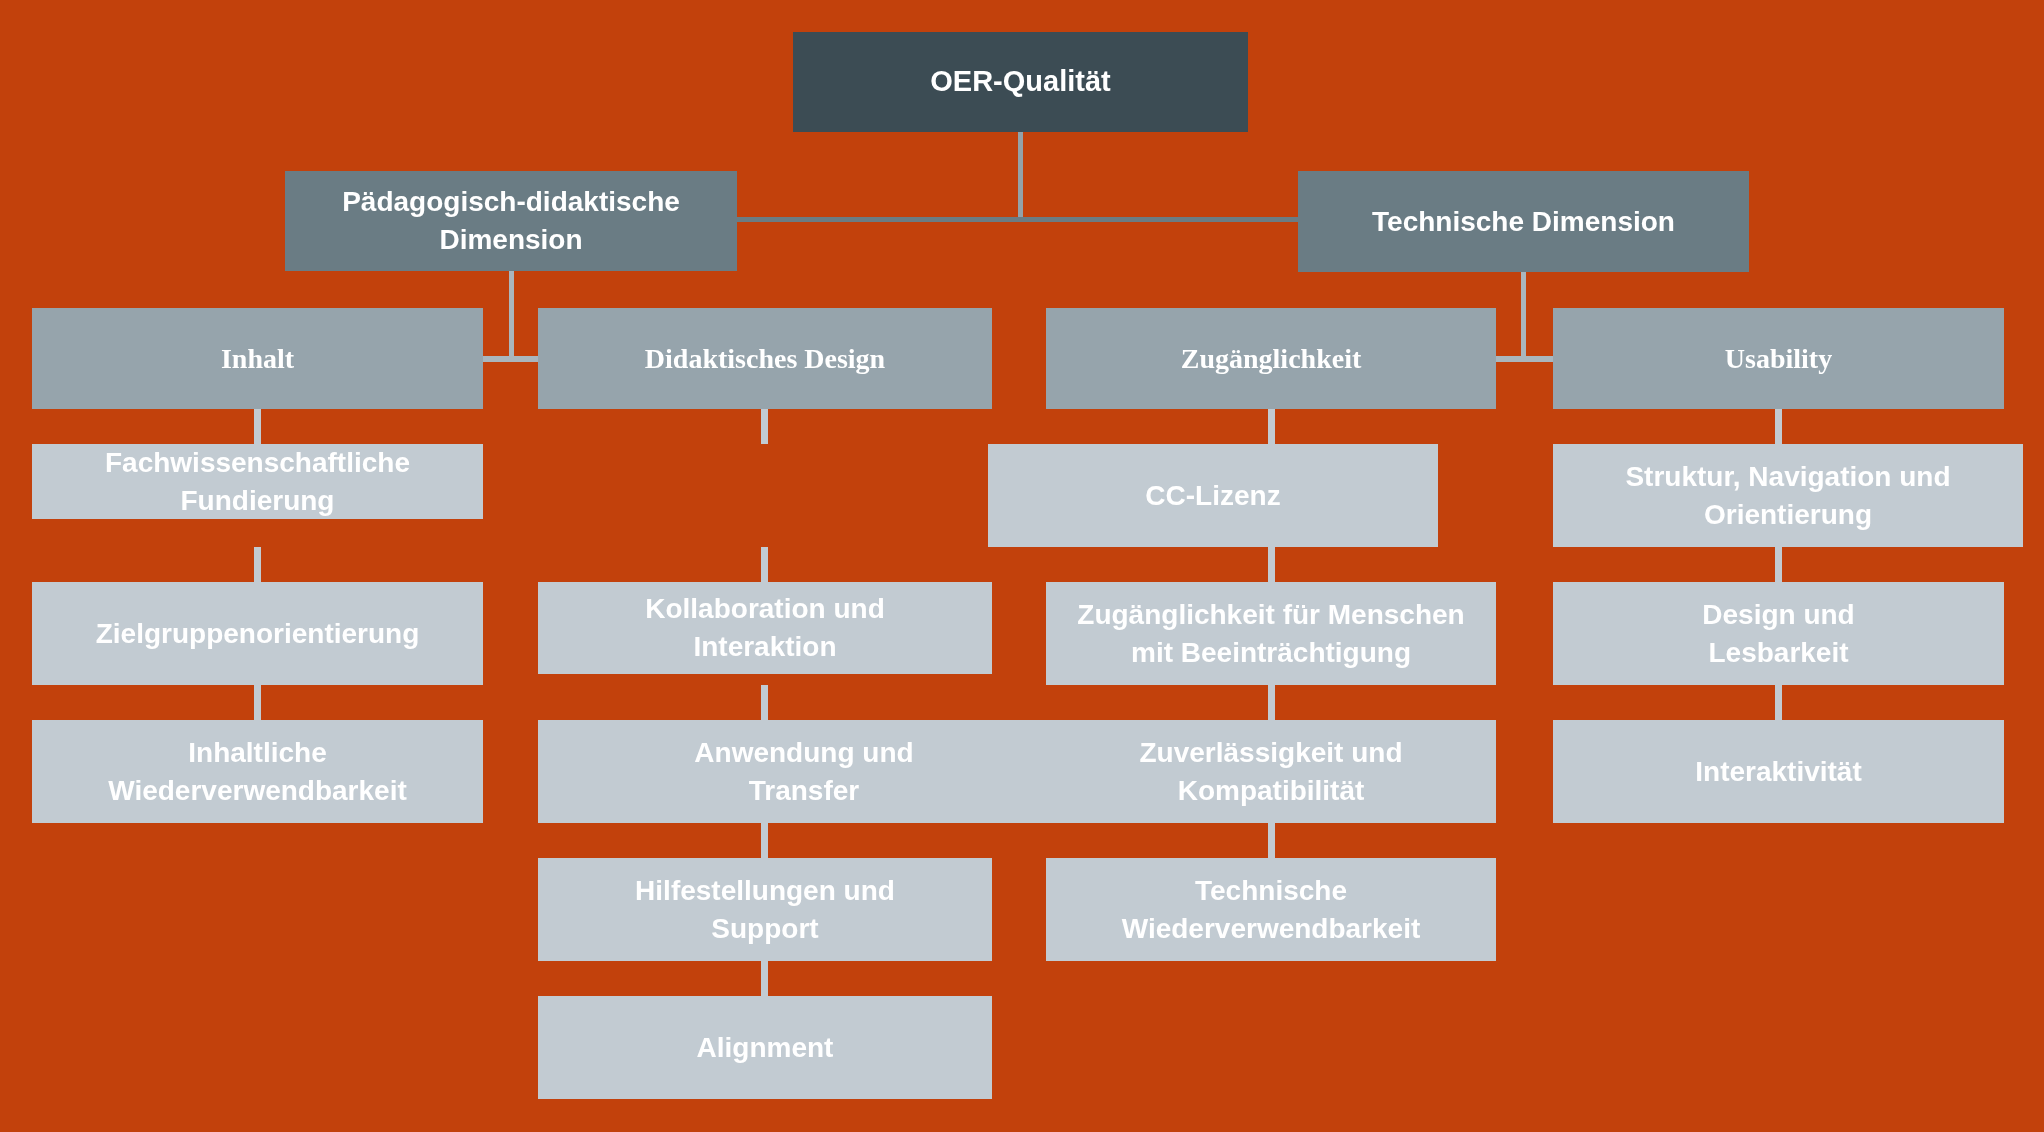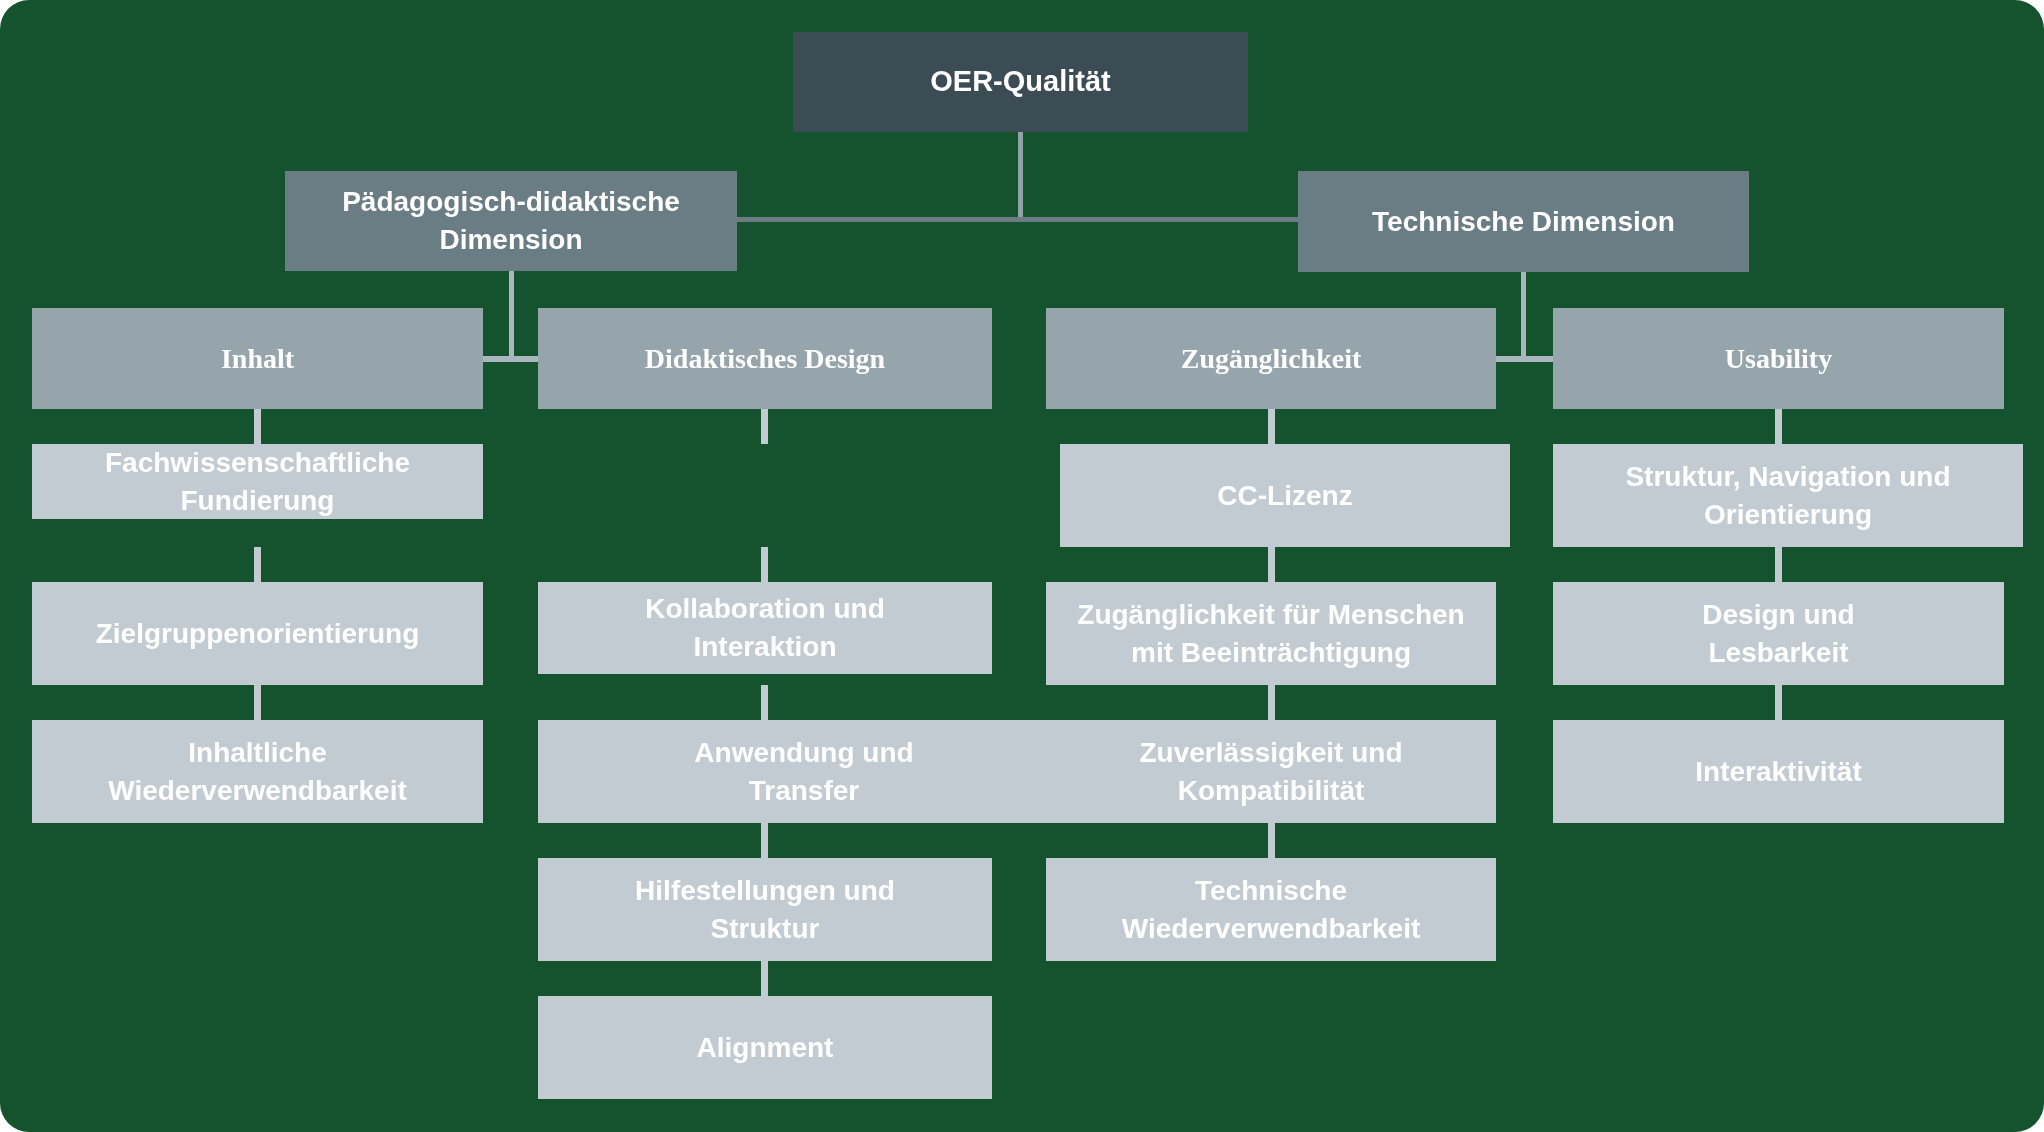--- a/index.html
+++ b/index.html
@@ -11,24 +11,23 @@
     --connector-mid:#93a2a9;
     --connector-light:#aab6bd;
     --connector-item:#c2cbd2;
     --text:#ffffff;
   }
   html,body{margin:0;padding:0;background:#ffffff;}
   .canvas{
     position:relative;
     width:2044px;
     height:1132px;
-    background:#14532d;
+    background:#c2410c;
     font-family:"Liberation Sans", sans-serif;
     overflow:hidden;
-    border-radius:29px;
   }
   .box{
     position:absolute;
     display:flex;
     align-items:center;
     justify-content:center;
     text-align:center;
     white-space:pre-line;
     font-weight:bold;
     color:var(--text);
@@ -93,24 +92,24 @@
 Fundierung</div>
   <div class="box item" style="left:32px;top:582px;width:451px;height:103px">Zielgruppenorientierung</div>
   <div class="box item" style="left:32px;top:720px;width:451px;height:103px">Inhaltliche
 Wiederverwendbarkeit</div>
 
   <div class="box item" style="left:538px;top:582px;width:454px;height:92px">Kollaboration und
 Interaktion</div>
   <div class="box item" style="left:538px;top:720px;width:532px;height:103px">Anwendung und
 Transfer</div>
   <div class="box item" style="left:538px;top:858px;width:454px;height:103px">Hilfestellungen und
-Struktur</div>
+Support</div>
   <div class="box item" style="left:538px;top:996px;width:454px;height:103px">Alignment</div>
 
-  <div class="box item" style="left:1060px;top:444px;width:450px;height:103px">CC-Lizenz</div>
+  <div class="box item" style="left:988px;top:444px;width:450px;height:103px">CC-Lizenz</div>
   <div class="box item" style="left:1046px;top:582px;width:450px;height:103px">Zugänglichkeit für Menschen
 mit Beeinträchtigung</div>
   <div class="box item" style="left:1046px;top:720px;width:450px;height:103px">Zuverlässigkeit und
 Kompatibilität</div>
   <div class="box item" style="left:1046px;top:858px;width:450px;height:103px">Technische
 Wiederverwendbarkeit</div>
 
   <div class="box item" style="left:1553px;top:444px;width:470px;height:103px">Struktur, Navigation und
 Orientierung</div>
   <div class="box item" style="left:1553px;top:582px;width:451px;height:103px">Design und

